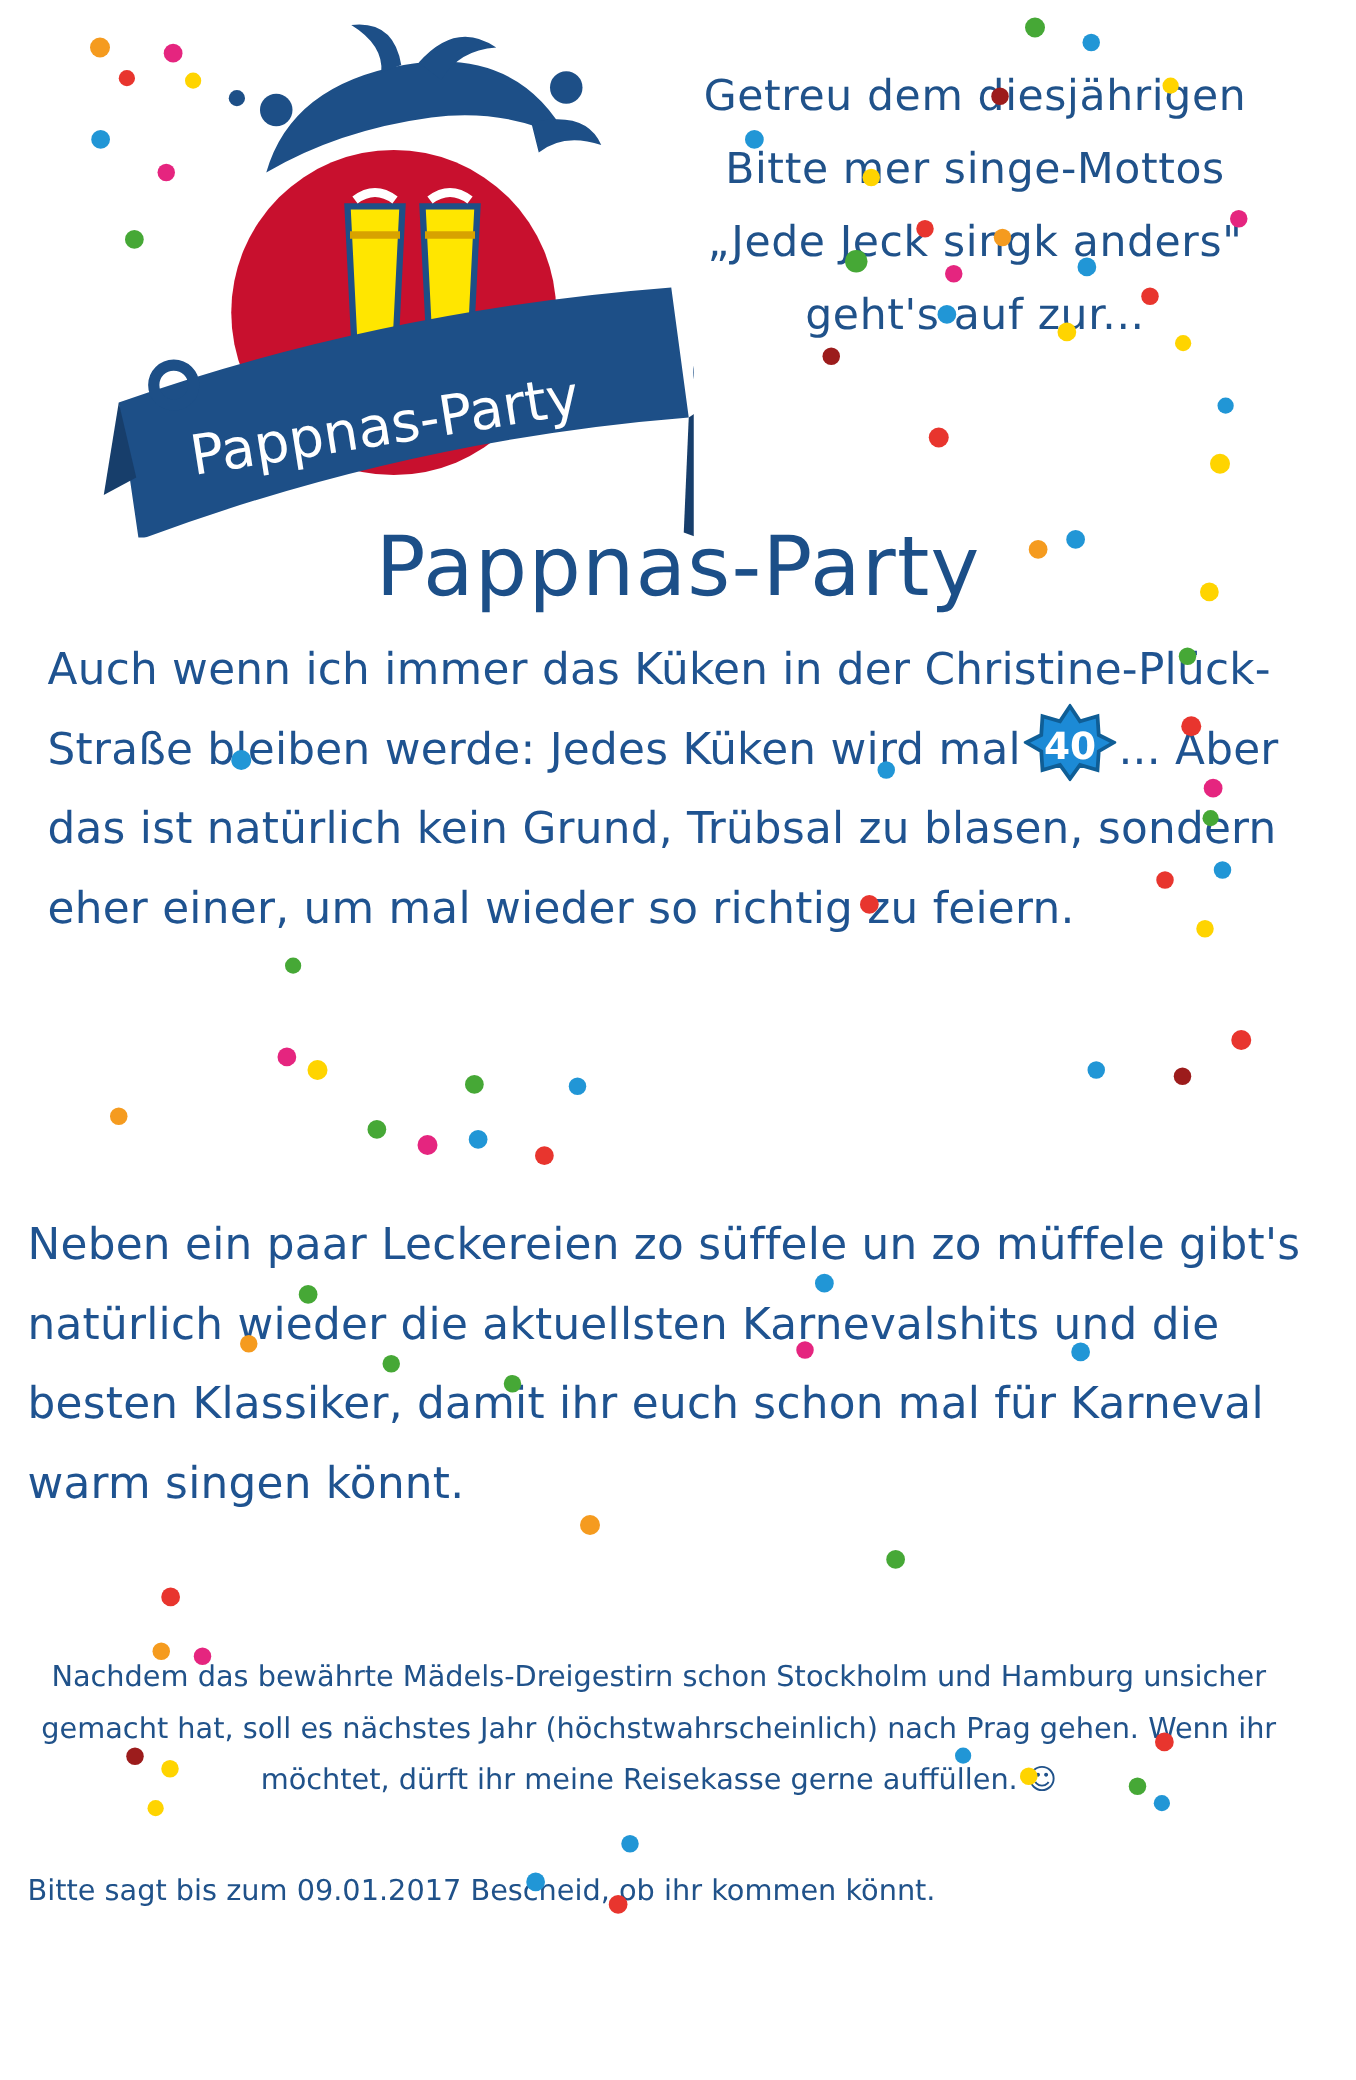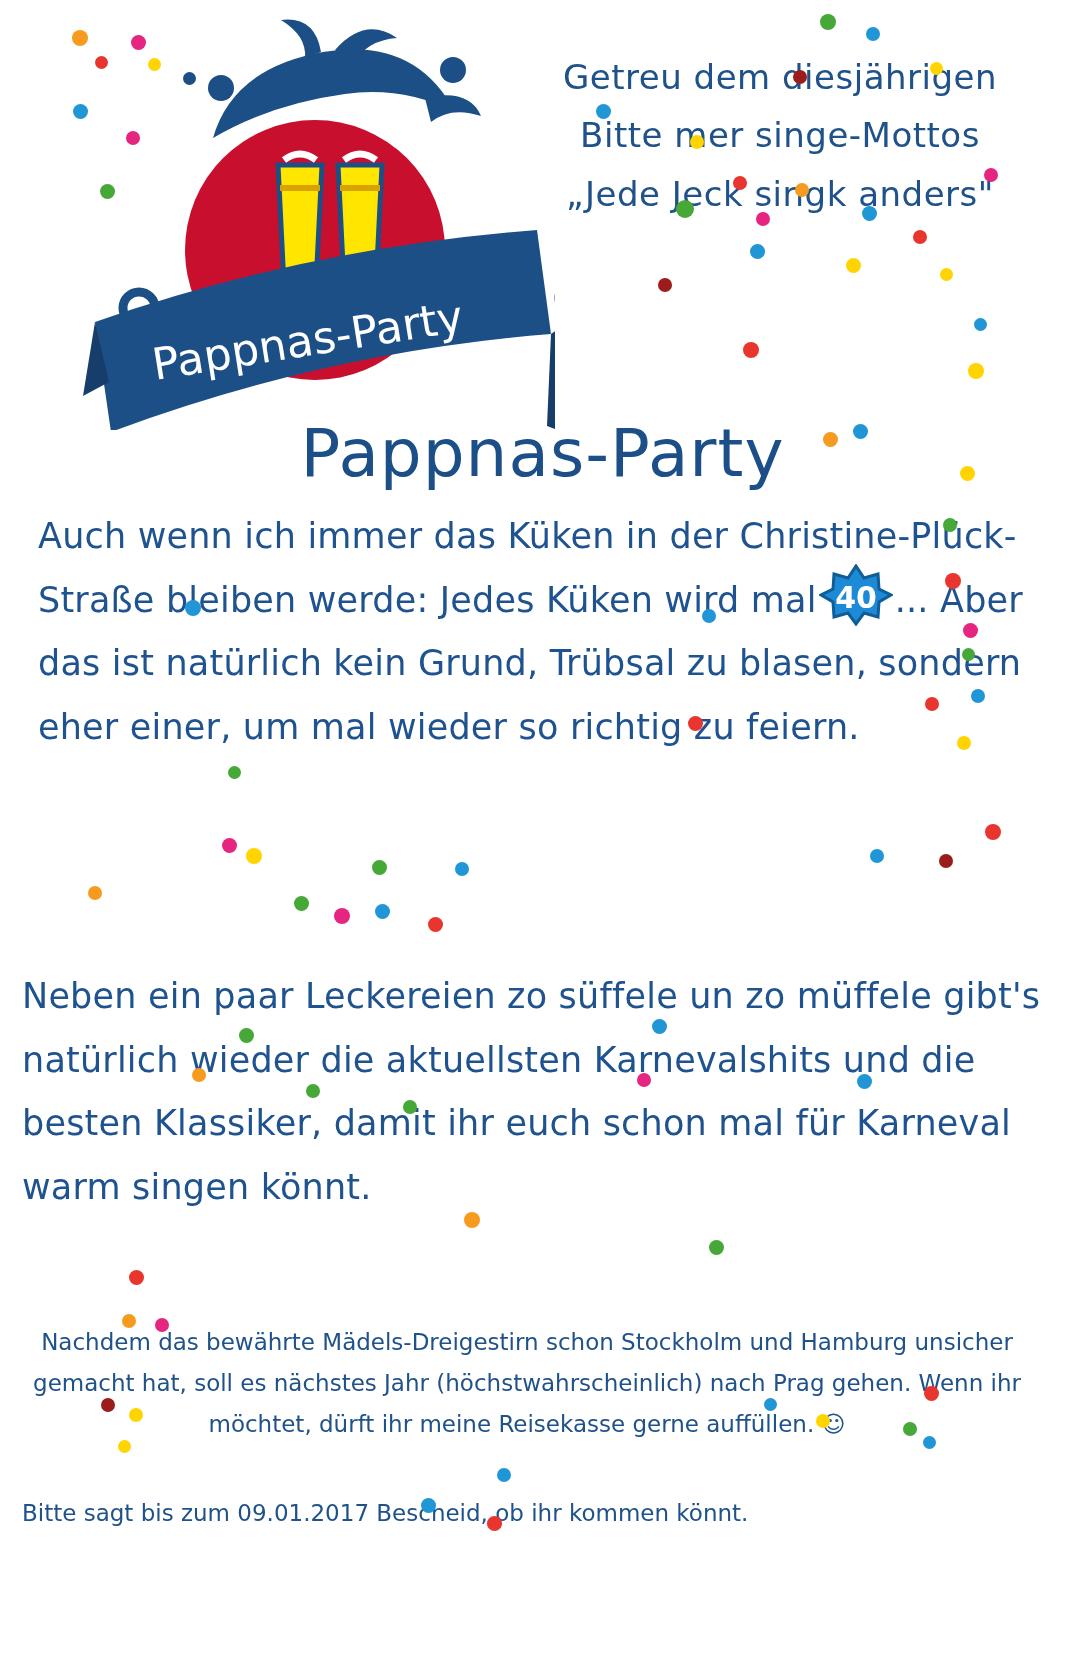--- a/index.html
+++ b/index.html
@@ -156,20 +156,21 @@
         <circle cx="540" cy="288" r="16" fill="none" stroke="#1d4f87" stroke-width="9"></circle>
         <text x="120" y="370" transform="rotate(-9 120 370)" fill="#ffffff" font-family="DejaVu Sans, sans-serif" font-size="44">Pappnas-Party</text>
       </g>
     </svg>
   </div>
 
   <div class="verse">
     <div>Getreu dem diesjährigen</div>
     <div>Bitte mer singe-Mottos</div>
     <div>„Jede Jeck singk anders"</div>
+    <div>geht's auf zur...</div>
   </div>
 
   <div class="title">Pappnas-Party</div>
 
   <div class="body-block p1">
     <span class="para">Auch wenn ich immer das Küken in der Christine-Plück-Straße bleiben werde: Jedes Küken wird mal</span><span class="badge40"><svg width="74" height="62" viewBox="0 0 74 62" xmlns="http://www.w3.org/2000/svg">
           <polygon points="37,2 45,14 59,10 60,25 72,31 60,38 59,53 45,49 37,60 29,49 15,53 14,38 2,31 14,25 15,10 29,14" fill="#1c8ad6" stroke="#0f5e96" stroke-width="3"></polygon>
           <text x="37" y="44" text-anchor="middle" fill="#ffffff" font-family="DejaVu Sans, sans-serif" font-size="30" font-weight="bold">40</text>
         </svg></span><span class="para">... Aber das ist natürlich kein Grund, Trübsal zu blasen, sondern eher einer, um mal wieder so richtig zu feiern.</span>
   </div>

